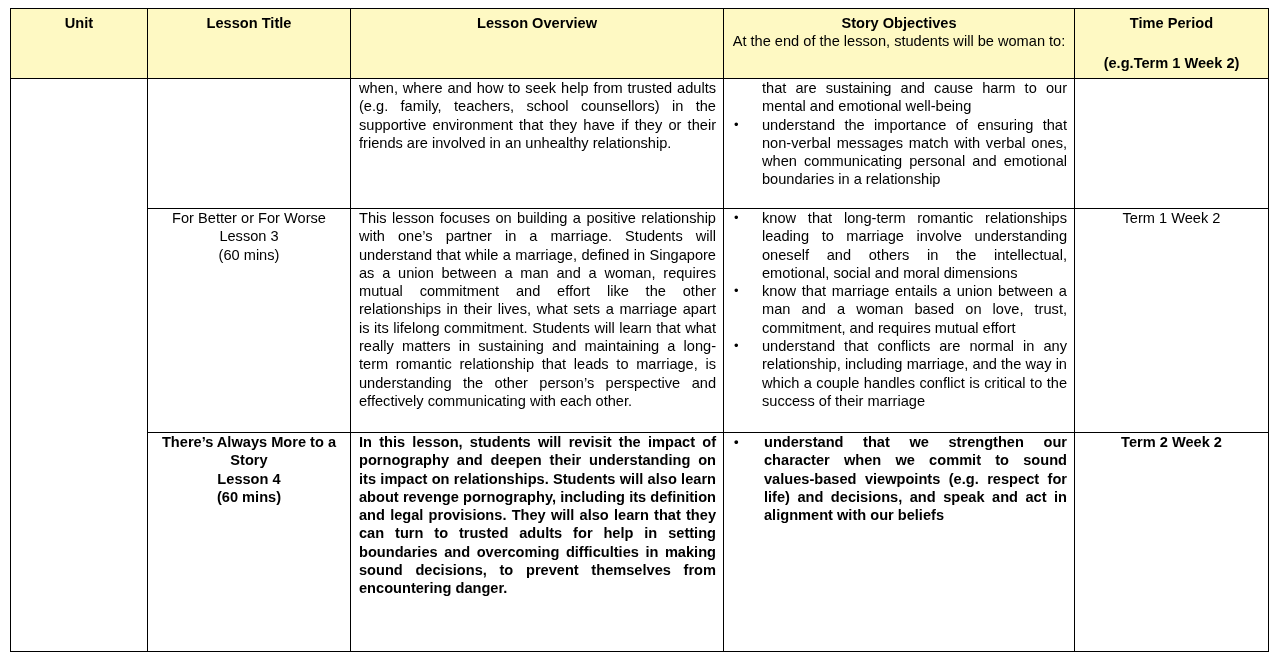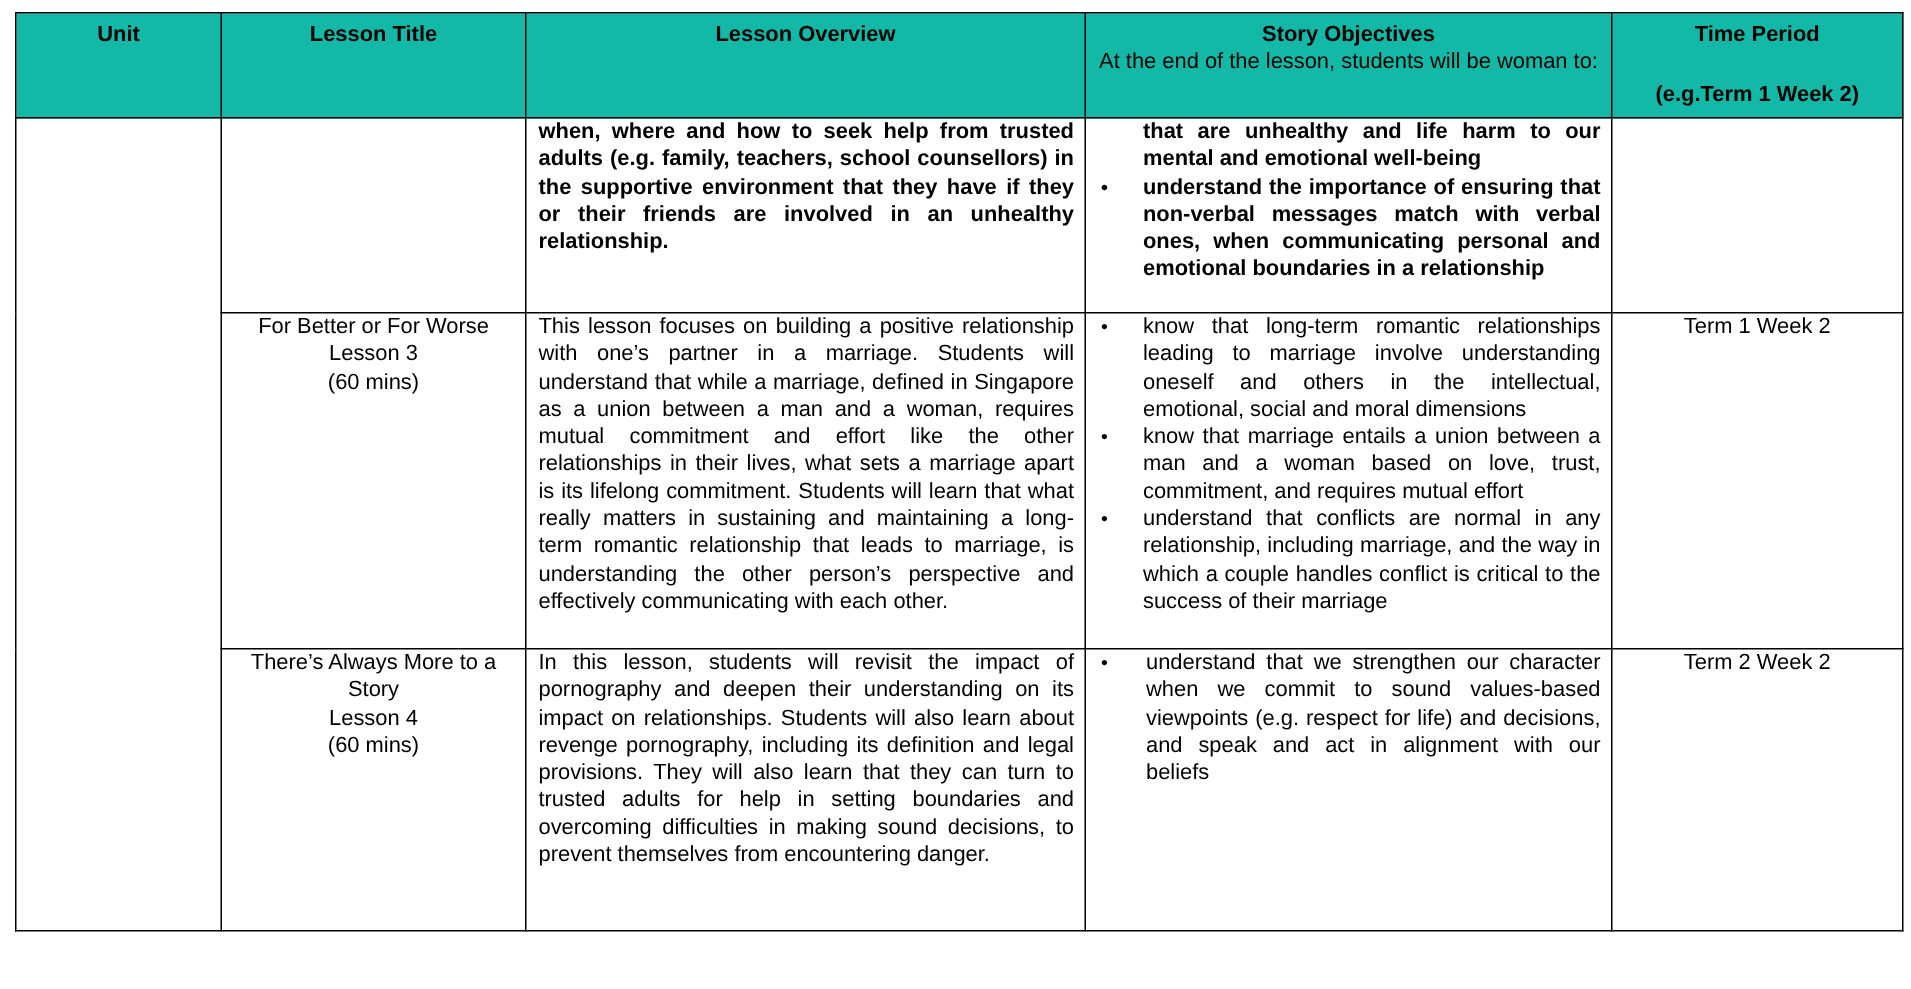--- a/index.html
+++ b/index.html
@@ -6,27 +6,27 @@
   body { width: 1274px; height: 659px; position: relative; overflow: hidden;
          font-family: "Liberation Sans", sans-serif; color: #000; }
   table.lesson-table {
     position: absolute; left: 10px; top: 8px;
     width: 1258px; border-collapse: collapse; table-layout: fixed;
     font-size: 14.6px; line-height: 18.3px;
   }
   table.lesson-table td, table.lesson-table th {
     border: 1.4px solid #000; vertical-align: top; padding: 0;
   }
-  th { background: #14b8a6; font-weight: bold; text-align: center; padding-top: 5px !important; }
+  th { background: #fef9c3; font-weight: bold; text-align: center; padding-top: 5px !important; }
   th .sub { font-weight: normal; display: block; padding: 0 6px; }
   th .time-sub { display: block; margin-top: 22px; }
   tr.header-row { height: 70px; }
-  tr.row-1 { height: 130px; font-weight: bold; }
+  tr.row-1 { height: 130px; }
   tr.row-2 { height: 224px; }
-  tr.row-3 { height: 188px; }
+  tr.row-3 { height: 219px; font-weight: bold; }
   .title-cell { text-align: center; padding: 0 4px !important; margin-top: 37px; }
   .title-cell span { display: block; }
   .overview-cell { padding: 0 7px 0 8px !important; text-align: justify; }
   .objectives-cell { padding: 0 7px 0 9px !important; }
   .time-cell { text-align: center; }
   ul.obj-list { margin: 0; padding: 0; list-style: none; }
   ul.obj-list li { position: relative; padding-left: 29px; text-align: justify; }
   ul.obj-list li .bullet { position: absolute; left: 1px; top: 0; font-size: 13px; }
   ul.obj-list li.cont { padding-left: 29px; }
   ul.obj-list.row3 li { padding-left: 31px; }
@@ -56,21 +56,21 @@
       <span class="time-sub">(e.g.Term 1 Week 2)</span>
     </th>
   </tr>
 
   <tr class="row-1">
     <td rowspan="3"></td>
     <td class="title-cell"></td>
     <td class="overview-cell">when, where and how to seek help from trusted adults (e.g. family, teachers, school counsellors) in the supportive environment that they have if they or their friends are involved in an unhealthy relationship.</td>
     <td class="objectives-cell">
       <ul class="obj-list">
-        <li class="cont">that are unhealthy and life harm to our mental and emotional well-being</li>
+        <li class="cont">that are sustaining and cause harm to our mental and emotional well-being</li>
         <li><span class="bullet">•</span><span>understand the importance of ensuring that non-verbal messages match with verbal ones, when communicating personal and emotional boundaries in a relationship</span></li>
       </ul>
     </td>
     <td class="time-cell"></td>
   </tr>
 
   <tr class="row-2">
     <td class="title-cell">
       <span>For Better or For Worse</span>
       <span>Lesson 3</span>

